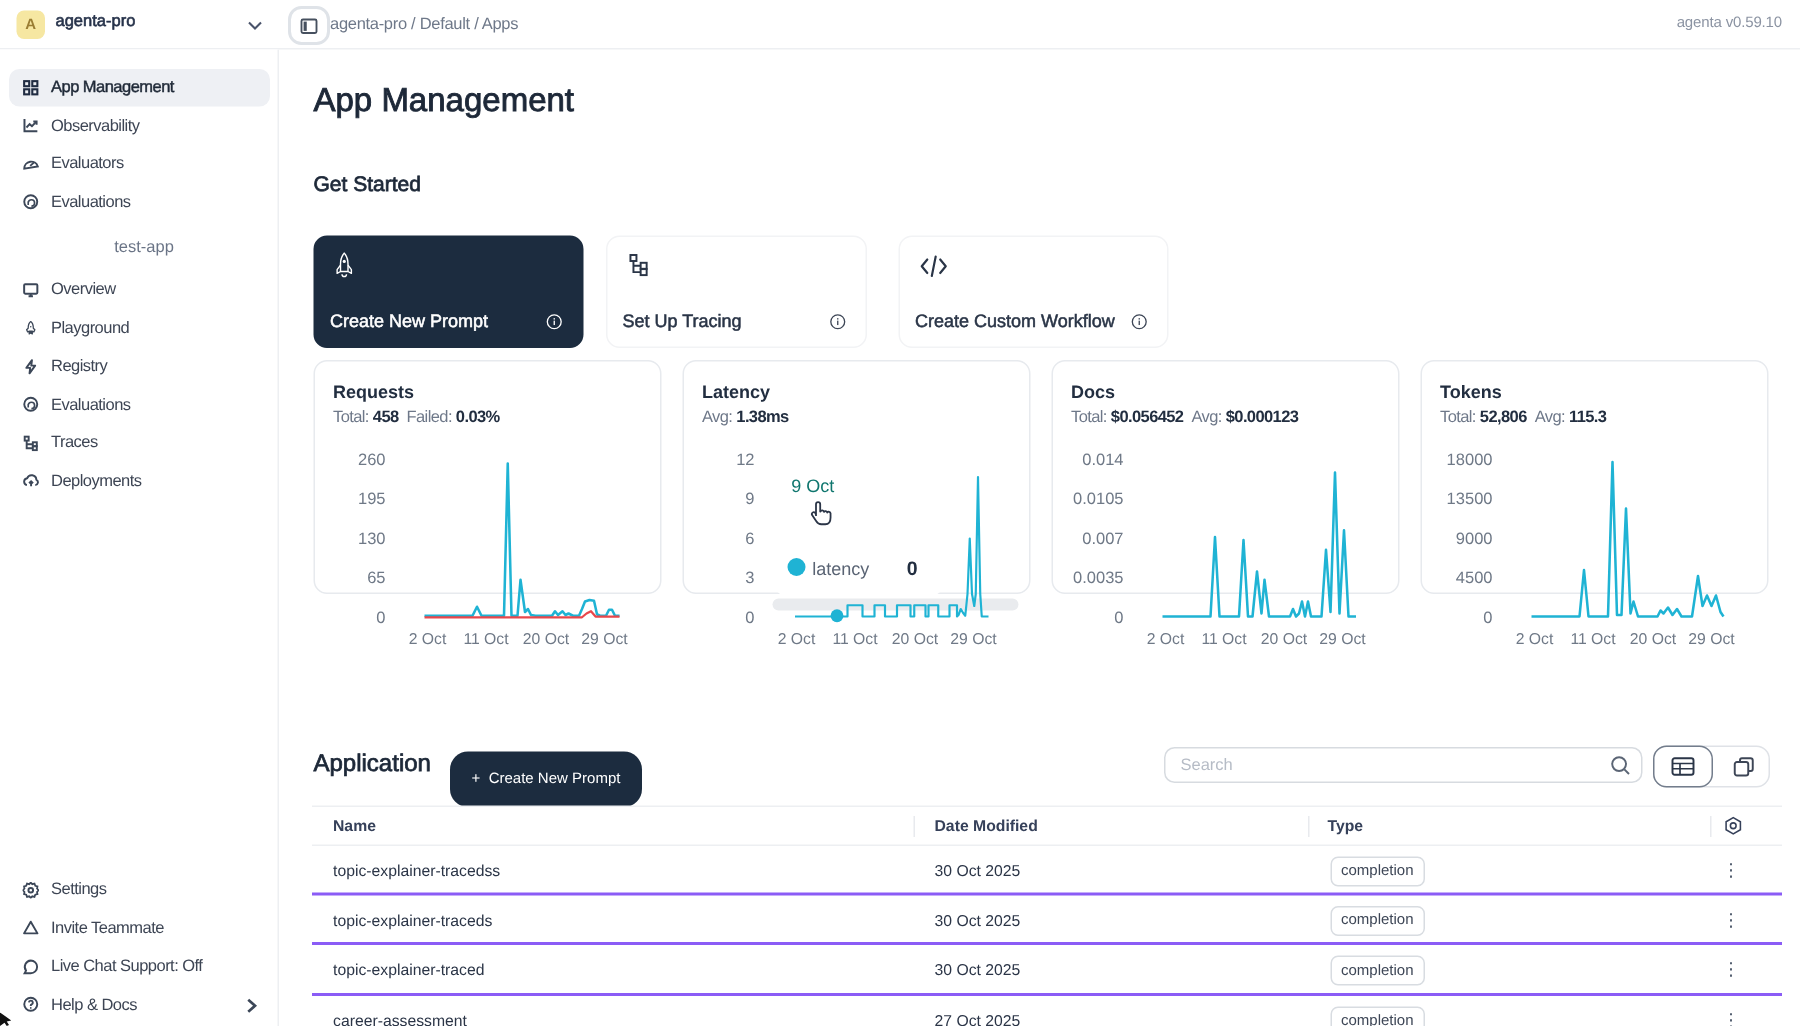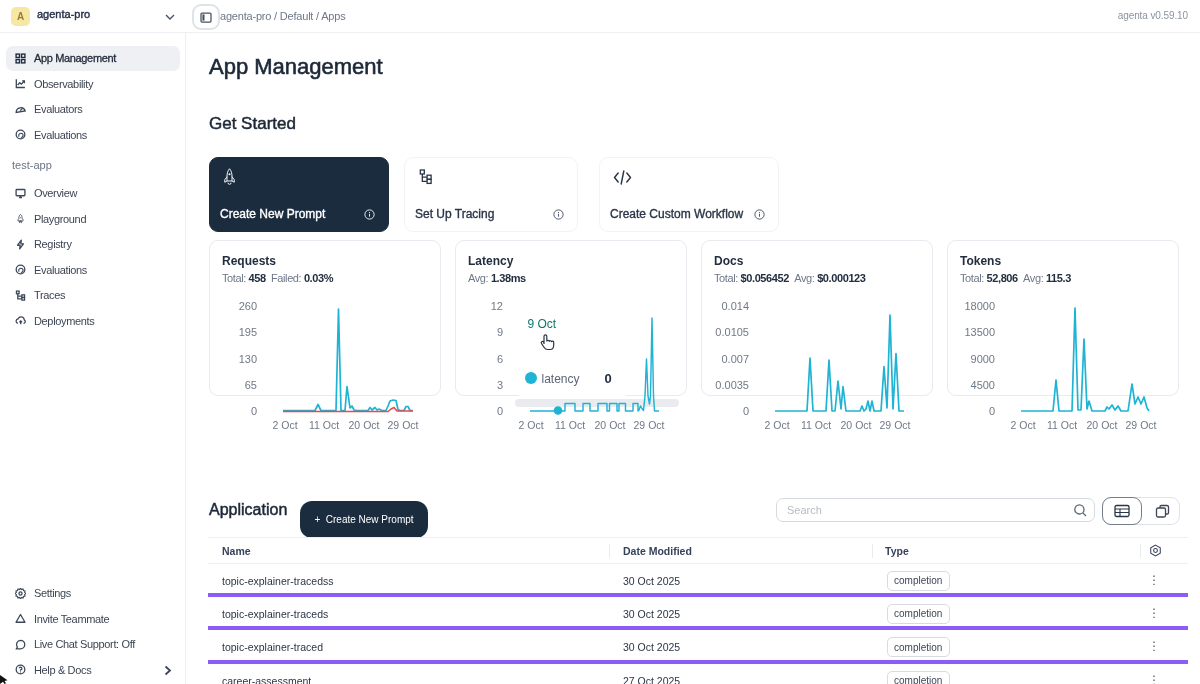--- a/index.html
+++ b/index.html
@@ -22,21 +22,21 @@
 .menu { padding:12.5px 5px 0 6px; }
 .mi { position:relative; height:25.5px; display:flex; align-items:center;
   font-size:11px; letter-spacing:-0.35px; color:#3d4554; padding-left:9px; border-radius:7px; }
 .mi svg { margin-right:8px; flex:none; }
 .mi.sel { background:#eef0f4; color:#1f2937; -webkit-text-stroke:0.3px #1f2937; }
 .grplabel { font-size:11px; color:#6a7486; height:33px; padding:11px 0 0 7px; }
 .botmenu { position:absolute; left:6px; bottom:1.5px; width:175px; }
 .content { position:absolute; left:186px; top:33px; width:1014px; height:651px; }
 h1 { position:absolute; left:23px; top:21px; font-size:22px; font-weight:normal;
   -webkit-text-stroke:0.6px #1d2838; color:#1d2838; letter-spacing:0px; }
-h2 { position:absolute; left:23px; top:81px; font-size:17px; font-weight:normal;
+h2 { position:absolute; left:23px; top:81px; font-size:14px; font-weight:normal;
   -webkit-text-stroke:0.5px #1d2838; color:#1d2838; }
 .gcard { position:absolute; top:124px; height:74.5px; border-radius:9px; background:#fff;
   border:1px solid #f2f3f5; }
 .gcard .lbl { position:absolute; left:10px; bottom:10px; font-size:12px; color:#2a3547;
   -webkit-text-stroke:0.35px #2a3547; }
 .gcard .icn { position:absolute; left:12.5px; top:10px; }
 .gcard .info { position:absolute; right:13px; bottom:11px; }
 .gcard.dark { background:#1c2c3f; border-color:#1c2c3f; }
 .gcard.dark .lbl { color:#fff; -webkit-text-stroke:0.35px #fff; }
 .scard { position:absolute; top:207px; width:232px; height:156px; background:#fff;
@@ -58,21 +58,21 @@
   border:1.5px solid #737d8c; border-radius:9px; background:#fff;
   display:flex; align-items:center; justify-content:center; }
 .seg .b { position:absolute; right:9px; top:6px; }
 .tbl { position:absolute; left:22px; top:503.5px; width:980px; }
 .thead { height:27px; border-top:1px solid #edeff2; border-bottom:1px solid #edeff2;
   position:relative; font-size:10.5px; font-weight:bold; color:#36415a; }
 .thead .c1 { position:absolute; left:14px; top:7px; }
 .thead .c2 { position:absolute; left:415px; top:7px; }
 .thead .c3 { position:absolute; left:677px; top:7px; }
 .thead .sep { position:absolute; top:6px; width:1px; height:14px; background:#e8eaee; }
-.trow { height:33.4px; border-bottom:4px solid #8b5cf6; position:relative; font-size:10.5px; color:#2b3547; }
+.trow { height:33.4px; border-bottom:2px solid #8b5cf6; position:relative; font-size:10.5px; color:#2b3547; }
 .trow .c1 { position:absolute; left:14px; top:11px; }
 .trow .c2 { position:absolute; left:415px; top:11px; }
 .tag { position:absolute; left:678.5px; top:7px; border:1px solid #d8dce1; border-radius:5px;
   font-size:10px; color:#3d4656; padding:3.5px 6.5px; background:#fff; }
 .dots { position:absolute; left:940px; top:9px; color:#4a5568; font-size:12px; }
 .axis { font-size:11px; fill:#6f7987; }
 .xaxis { font-size:10.5px; fill:#6f7987; }
 </style>
 </head>
 <body>
@@ -116,21 +116,21 @@
           <path d="M1.6 11.5 A6.3 6.3 0 0 1 13.9 9.5 Z" fill="none" stroke="#3c4758" stroke-width="1.75"></path>
           <path d="M7 9 L10.5 5.8" stroke="#3c4758" stroke-width="1.75"></path>
         </svg>
       Evaluators</div>
     <div class="mi">
       <svg width="11" height="11" viewBox="0 0 15 15">
           <circle cx="7.5" cy="7.5" r="5.9" fill="none" stroke="#3c4758" stroke-width="1.75"></circle>
           <path d="M5.2 10.5 V7.2 M5.2 8.6 a2.9 2.9 0 1 1 2.9 2.9" fill="none" stroke="#3c4758" stroke-width="1.5"></path>
         </svg>
       Evaluations</div>
-    <div class="grplabel" style="padding-left:6px;">test-app</div>
+    <div class="grplabel" style="padding-left:6px;text-align:center;">test-app</div>
     <div class="mi">
       <svg width="11" height="11" viewBox="0 0 15 15">
           <rect x="1.5" y="2" width="12" height="8.6" rx="1" fill="none" stroke="#3c4758" stroke-width="1.8"></rect>
           <path d="M5.5 13 h4 M7.5 10.6 V13" stroke="#3c4758" stroke-width="1.8"></path>
         </svg>
       Overview</div>
     <div class="mi">
       <svg width="11" height="11" viewBox="0 0 256 256">
           <path d="M152 224l-24-16-24 16v-32h48zM128 32c-32 24-40 72-40 104l-24 24 16 32 28-12h40l28 12 16-32-24-24c0-32-8-80-40-104z" fill="none" stroke="#3c4758" stroke-width="20" stroke-linejoin="round"></path>
           <circle cx="128" cy="112" r="12" fill="#3c4758"></circle>

